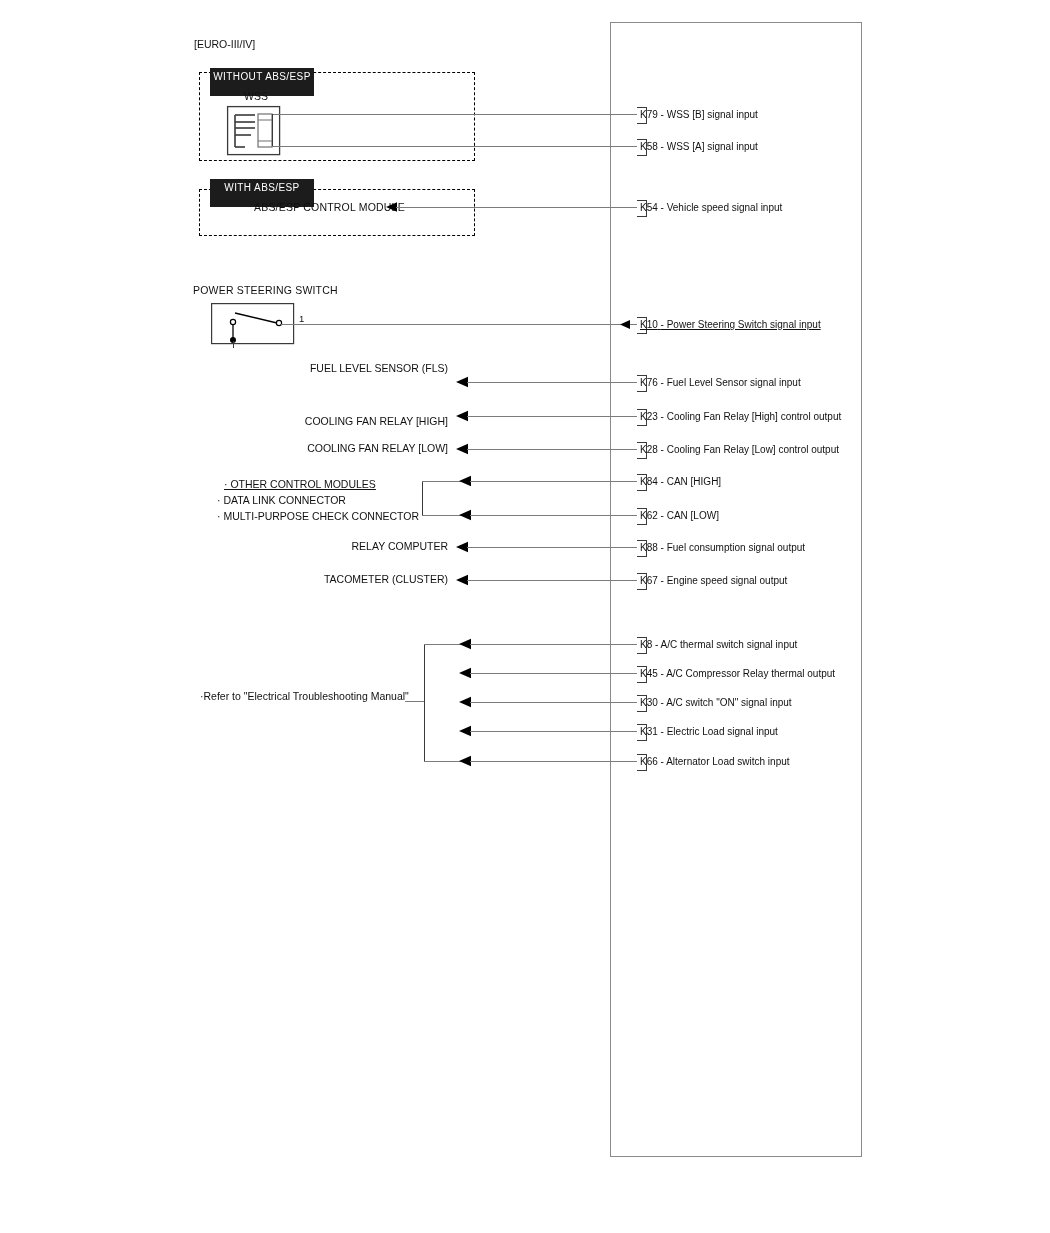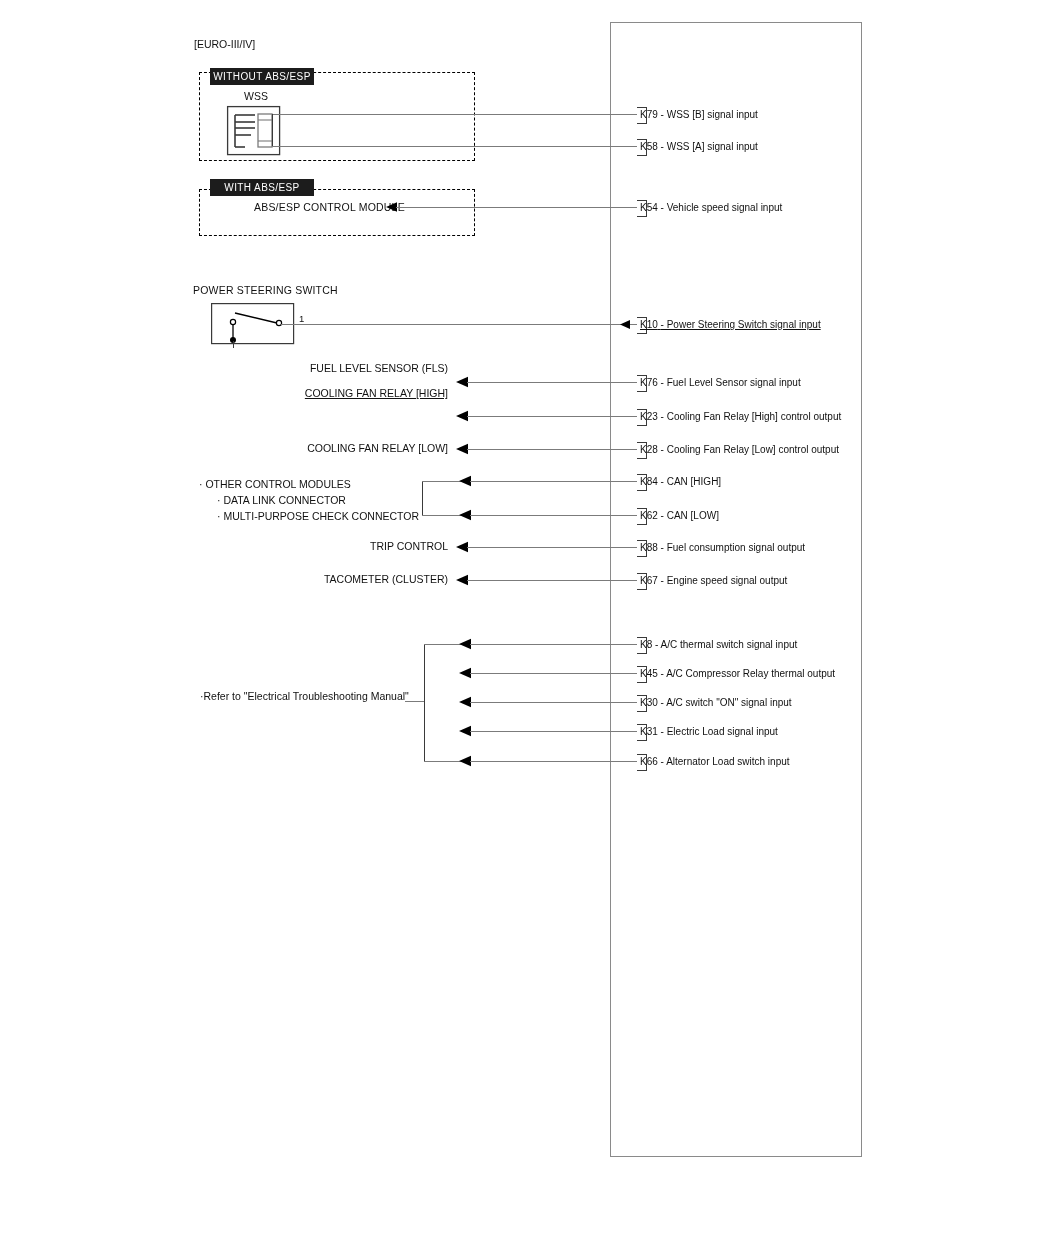--- a/index.html
+++ b/index.html
@@ -74,21 +74,21 @@
     line-height: 16px;
   }
   
   .tag {
     background: #1c1c1c;
     color: #ffffff;
     font-size: 10px;
     letter-spacing: 0.4px;
     text-align: center;
     line-height: 17px;
-    height: 17px;
+    height: 28px;
     white-space: nowrap;
   }
   
   .dashbox {
     border: 1px dashed #000;
     background: transparent;
   }
   .ecmbox {
     border: 1.5px solid #8a8a8a;
     background: #ffffff;
@@ -197,37 +197,37 @@
   </div>
 
   <div class="abs lbl-left" style="left:200px; top:362px; width:248px;">FUEL LEVEL SENSOR (FLS)</div>
   <div class="abs" style="left:456px; top:375px;">
     <svg width="16" height="14" viewBox="0 0 16 14">
       <polygon points="0,7 12,1.8 12,12.2" fill="#000"></polygon>
     </svg>
   </div>
   <div class="abs hwire" style="left:467px; top:382px; width:170px;"></div>
 
-  <div class="abs lbl-left" style="left:200px; top:387px; width:248px;text-decoration:underline;">COOLING FAN RELAY [HIGH]</div>
+  <div class="abs lbl-left" style="left:200px; top:415px; width:248px;">COOLING FAN RELAY [HIGH]</div>
   <div class="abs" style="left:456px; top:409px;">
     <svg width="16" height="14" viewBox="0 0 16 14">
       <polygon points="0,7 12,1.8 12,12.2" fill="#000"></polygon>
     </svg>
   </div>
   <div class="abs hwire" style="left:467px; top:416px; width:170px;"></div>
 
   <div class="abs lbl-left" style="left:200px; top:442px; width:248px;">COOLING FAN RELAY [LOW]</div>
   <div class="abs" style="left:456px; top:442px;">
     <svg width="16" height="14" viewBox="0 0 16 14">
       <polygon points="0,7 12,1.8 12,12.2" fill="#000"></polygon>
     </svg>
   </div>
   <div class="abs hwire" style="left:467px; top:449px; width:170px;"></div>
 
-  <div class="abs lbl-list" style="left:199px; top:476px;">· OTHER CONTROL MODULES</div>
+  <div class="abs lbl-list" style="left:224px; top:476px;text-decoration:underline;">· OTHER CONTROL MODULES</div>
   <div class="abs lbl-list" style="left:217px; top:492px;">· DATA LINK CONNECTOR</div>
   <div class="abs lbl-list" style="left:217px; top:508px;">· MULTI-PURPOSE CHECK CONNECTOR</div>
 
   <div class="abs vwire-dark" style="left:422px; top:481px; height:34px;"></div>
   <div class="abs hwire" style="left:422px; top:481px; width:40px;"></div>
   <div class="abs hwire" style="left:422px; top:515px; width:40px;"></div>
 
   <div class="abs" style="left:459px; top:474px;">
     <svg width="16" height="14" viewBox="0 0 16 14">
       <polygon points="0,7 12,1.8 12,12.2" fill="#000"></polygon>
@@ -235,21 +235,21 @@
   </div>
   <div class="abs hwire" style="left:470px; top:481px; width:167px;"></div>
 
   <div class="abs" style="left:459px; top:508px;">
     <svg width="16" height="14" viewBox="0 0 16 14">
       <polygon points="0,7 12,1.8 12,12.2" fill="#000"></polygon>
     </svg>
   </div>
   <div class="abs hwire" style="left:470px; top:515px; width:167px;"></div>
 
-  <div class="abs lbl-left" style="left:200px; top:540px; width:248px;">TRIP CONTROL</div>
+  <div class="abs lbl-left" style="left:200px; top:540px; width:248px;">RELAY COMPUTER</div>
   <div class="abs" style="left:456px; top:540px;">
     <svg width="16" height="14" viewBox="0 0 16 14">
       <polygon points="0,7 12,1.8 12,12.2" fill="#000"></polygon>
     </svg>
   </div>
   <div class="abs hwire" style="left:467px; top:547px; width:170px;"></div>
 
   <div class="abs lbl-left" style="left:200px; top:573px; width:248px;">TACOMETER (CLUSTER)</div>
   <div class="abs" style="left:456px; top:573px;">
     <svg width="16" height="14" viewBox="0 0 16 14">

